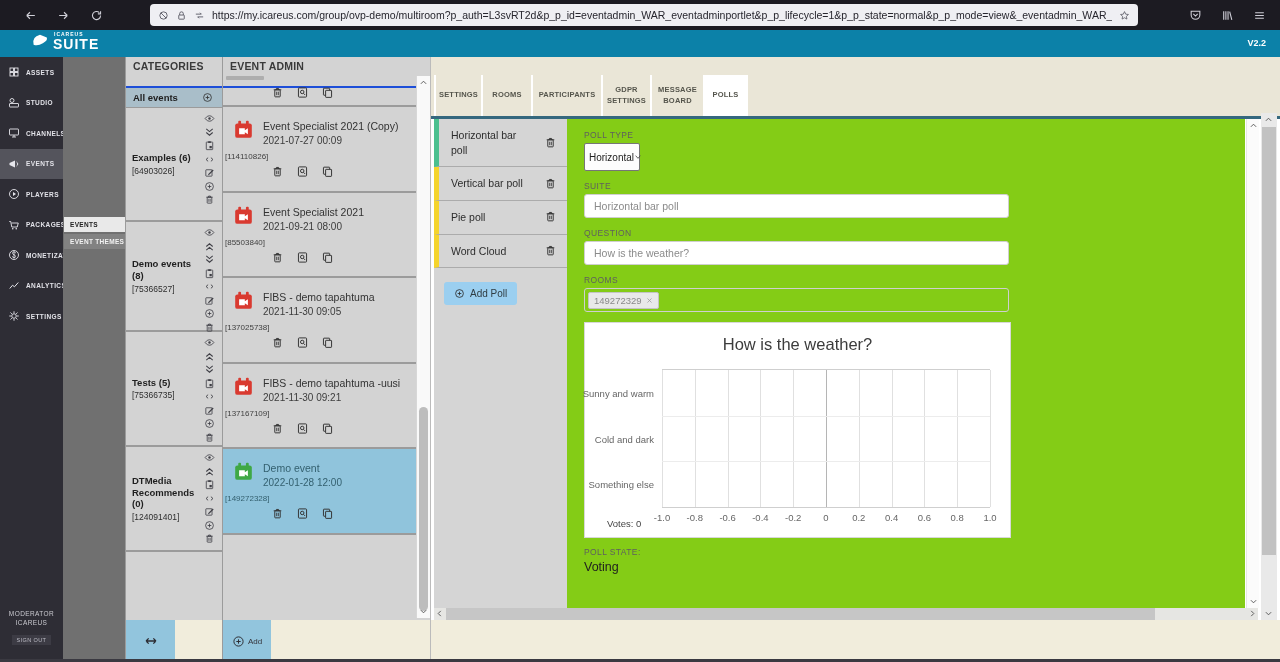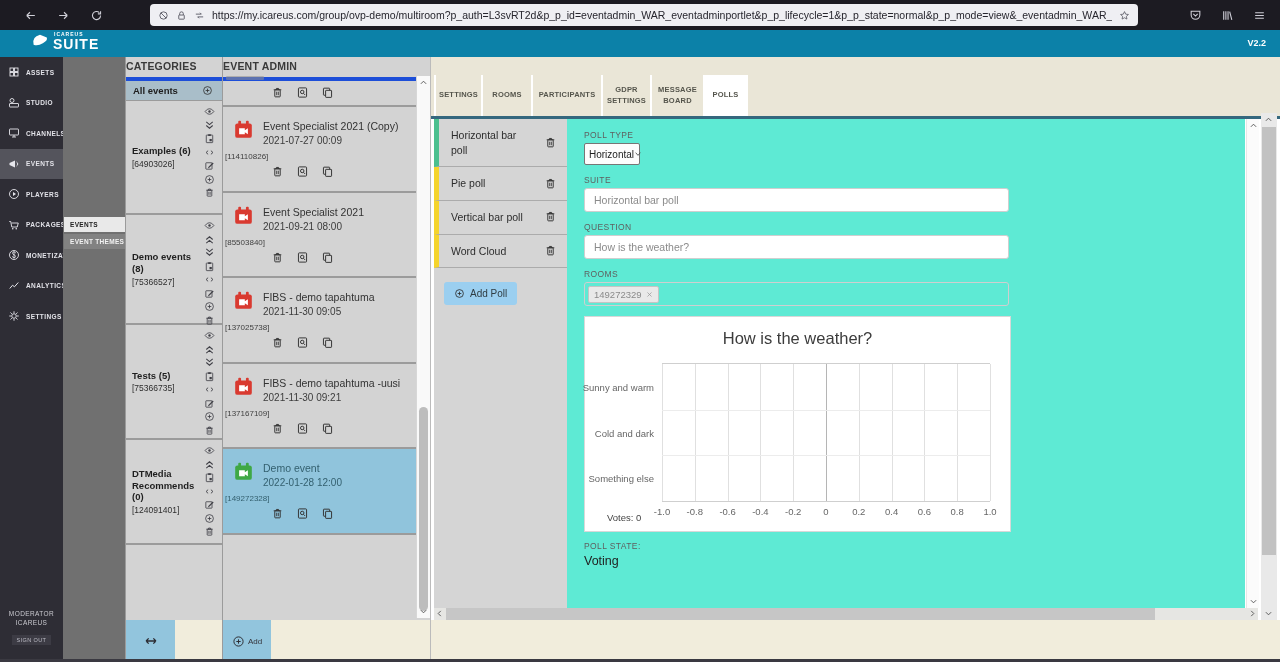--- a/index.html
+++ b/index.html
@@ -41,21 +41,21 @@
   #signout { display:inline-block; margin-top:3px; font-size:5.5px; letter-spacing:.4px; background:#3c3b44; color:#bdbdc6; padding:2px 5px; cursor:pointer; }
 
   
   #subnav { position:absolute; left:63px; top:0; width:62px; height:100%; background:#707070; }
   .chip { position:absolute; left:1px; width:61px; height:15px; line-height:15px; padding-left:6px; font-size:6.5px; font-weight:bold; letter-spacing:.3px; cursor:pointer; }
   .chip.active { background:#e9e9e9; color:#222; }
   .chip.idle { background:#828282; color:#f2f2f2; }
 
   
   #cats { position:absolute; left:125px; top:0; width:97px; height:100%; background:#d3d3d3; border-left:1px solid #9b9b9b; }
-  .colhead { height:24px; line-height:19px; font-size:10.5px; font-weight:bold; color:#3a3a3a; letter-spacing:.2px; border-bottom:4px solid #1d4ed8; }
+  .colhead { height:31px; line-height:19px; padding-left:7px; font-size:10.5px; font-weight:bold; color:#3a3a3a; letter-spacing:.2px; border-bottom:2px solid #1d4ed8; }
   #all-events { height:20px; background:#a9bec9; display:flex; align-items:center; border-bottom:1px solid #9b9b9b; cursor:pointer; }
   #all-events span { flex:1; padding-left:7px; font-size:9.5px; font-weight:bold; color:#1e1e1e; }
   #all-events .ic { width:11px; height:11px; margin-right:9px; color:#333; }
   .cat-group { display:flex; border-bottom:2px solid #9b9b9b; }
   .cat-group:nth-of-type(1){ height:114px; } .cat-group:nth-of-type(2){ height:110px; }
   .cat-group:nth-of-type(3){ height:115px; } .cat-group:nth-of-type(4){ height:105px; }
   .cat-text { flex:1; display:flex; flex-direction:column; justify-content:center; padding-left:6px; }
   .cat-name { font-size:9.5px; font-weight:bold; color:#1f1f1f; line-height:1.25; }
   .cat-id { font-size:8.5px; color:#2e2e2e; margin-top:2px; }
   .cat-icons { width:25px; display:flex; flex-direction:column; align-items:center; gap:2.5px; padding-top:5px; }
@@ -100,24 +100,24 @@
   #panel-divider { position:absolute; top:59px; left:0; right:0; height:3px; background:#35687e; }
 
   
   #plist { position:absolute; left:3px; top:62px; width:133px; bottom:54px; background:#d5d5d5; }
   .poll-item { position:relative; border-left:5px solid #f5d42c; border-bottom:1px solid #ababab; padding:9px 34px 9px 12px; font-size:10.5px; color:#2d2d2d; line-height:1.4; cursor:pointer; }
   .poll-item .ic { position:absolute; right:10px; top:50%; margin-top:-7px; width:13px; height:13px; color:#333; cursor:pointer; }
   #add-poll { display:inline-flex; align-items:center; gap:5px; margin:14px 0 0 10px; background:#9bcff0; border-radius:3px; padding:6px 10px; font-size:10px; color:#2f3c42; cursor:pointer; }
   #add-poll .ic { width:11px; height:11px; color:#2a2a2a; }
 
   
-  #form { position:absolute; left:136px; top:62px; right:35px; bottom:54px; background:#5eead4; overflow:hidden; padding-left:17px; }
+  #form { position:absolute; left:136px; top:62px; right:35px; bottom:54px; background:#84cc16; overflow:hidden; padding-left:17px; }
   .flabel { font-size:8.5px; color:#5f5f5f; letter-spacing:.4px; margin-top:10px; margin-bottom:3px; }
   .flabel.first { margin-top:11px; }
-  #ptype-select { display:inline-flex; align-items:center; justify-content:space-between; width:56px; height:22px; border:1px solid #767676; border-radius:2px; background:#fdfdfd; font-size:10px; color:#222; padding:0 4px; cursor:pointer; }
+  #ptype-select { display:inline-flex; align-items:center; justify-content:space-between; width:56px; height:28px; border:1px solid #767676; border-radius:2px; background:#fdfdfd; font-size:10px; color:#222; padding:0 4px; cursor:pointer; }
   #ptype-select .ic { width:8px; height:8px; color:#444; }
   .tinput { display:block; width:425px; height:24px; border:1px solid #cfcfcf; border-radius:3px; font-size:10.5px; color:#8b8b8b; padding:0 9px; background:#fff; font-family:"Liberation Sans", sans-serif; }
   #rooms-box { width:425px; height:24px; border:1px solid #cfcfcf; border-radius:3px; display:flex; align-items:center; padding:0 3px; }
   #rooms-tag { display:inline-flex; align-items:center; gap:4px; background:#e9e9e9; border:1px solid #c4c4c4; border-radius:2px; padding:2px 5px; font-size:9.5px; color:#8a8a8a; }
   #rooms-tag .ic { width:7px; height:7px; color:#999; cursor:pointer; }
 
   
   #chart-box { position:relative; width:427px; height:216px; border:1px solid #d8d8d8; margin-top:10px; background:#fff; }
   #chart-title { position:absolute; top:12px; left:0; width:100%; text-align:center; font-size:16.5px; color:#3c3c3c; }
   #plot { position:absolute; left:77px; top:46px; width:328px; height:139px; border-top:1px solid #cfcfcf; border-bottom:1px solid #cfcfcf; }
@@ -708,24 +708,24 @@
           <div class="tab">MESSAGE BOARD</div>
           <div class="tab active">POLLS</div>
         </div>
       <div id="panel-divider"></div>
 
       <div id="plist">
         <div id="poll-items">
             <div class="poll-item" style="border-left-color: rgb(76, 192, 143);"><span>Horizontal bar poll</span><svg class="ic">
                 <use href="#i-trash"></use>
               </svg></div>
-            <div class="poll-item" style="border-left-color: rgb(245, 212, 44);"><span>Pie poll</span><svg class="ic">
+            <div class="poll-item" style="border-left-color: rgb(245, 212, 44);"><span>Vertical bar poll</span><svg class="ic">
                 <use href="#i-trash"></use>
               </svg></div>
-            <div class="poll-item" style="border-left-color: rgb(245, 212, 44);"><span>Vertical bar poll</span><svg class="ic">
+            <div class="poll-item" style="border-left-color: rgb(245, 212, 44);"><span>Pie poll</span><svg class="ic">
                 <use href="#i-trash"></use>
               </svg></div>
             <div class="poll-item" style="border-left-color: rgb(245, 212, 44);"><span>Word Cloud</span><svg class="ic">
                 <use href="#i-trash"></use>
               </svg></div>
           </div>
         <div id="add-poll">
           <svg class="ic">
               <use href="#i-plus"></use>
             </svg>

